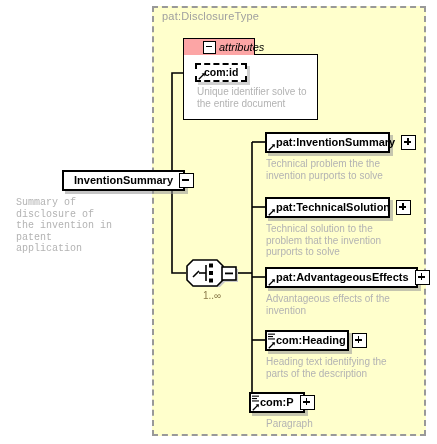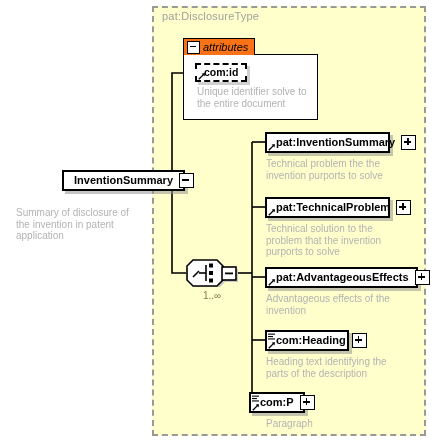--- a/index.html
+++ b/index.html
@@ -41,22 +41,22 @@
   
   .textlines{position:absolute;left:1px;top:1px;width:7px;height:8px;}
 
   
   .desc{position:absolute;font-size:10px;color:#b3b3b3;line-height:11.5px;
         white-space:pre-line;}
 
   
   .attr-wrap{position:absolute;left:183px;top:38px;width:135px;height:82px;}
   .attr-tab{position:absolute;left:0;top:0;width:72px;height:17px;
-            background:#f97316;border:1px solid #000000;border-bottom:none;
-            box-sizing:border-box;display:flex;align-items:center;}
+            background:#fca5a5;border:1px solid #000000;border-bottom:none;
+            box-sizing:border-box;display:flex;align-items:center;padding-left:16px;}
   .attr-tab-label{font-style:italic;font-size:11px;color:#000;padding-left:3px;}
   .attr-body{position:absolute;left:0;top:16px;width:135px;height:66px;
              background:#ffffff;border:1px solid #000000;box-sizing:border-box;}
   .pm-sm{width:11px;height:11px;border:1.5px solid #000;background:#fff;
          position:relative;flex:0 0 auto;margin-left:3px;}
   .pm-sm:before{content:"";position:absolute;left:1.5px;top:4px;width:6px;height:1.5px;
                 background:#000;}
 
   
   .compositor{position:absolute;left:186px;top:259px;width:52px;height:28px;}
@@ -86,21 +86,21 @@
     <path d="M252,340 L265,340" stroke="#000" stroke-width="1.6" fill="none"></path>
     <path d="M252,402 L265,402" stroke="#000" stroke-width="1.6" fill="none"></path>
   </svg>
 
   <div class="node" style="left:14px;top:170px;width:123px;margin-left:48px;">
     <div class="nbox">
       <span class="nlabel plain">InventionSummary</span>
       <span class="pm"></span>
     </div>
   </div>
-  <div class="desc" style="left:16px;top:207px;width:120px;">Summary of disclosure of
+  <div class="desc" style="left:16px;top:197px;width:120px;font-family:Liberation Mono, monospace;">Summary of disclosure of
 the invention in patent
 application</div>
 
   <div class="attr-wrap">
     <div class="attr-body"></div>
     <div class="attr-tab">
       <span class="pm-sm"></span>
       <span class="attr-tab-label">attributes</span>
     </div>
 
@@ -142,21 +142,21 @@
         <path d="M0.8,7.2 L6.4,1.6" stroke="#000" stroke-width="1.3"></path>
         <path d="M6.8,1.2 L3.6,1.4 L6.6,4.4 Z" fill="#000"></path>
       </svg>
     </div>
   </div>
   <div class="desc" style="left:266px;top:158px;width:128px;">Technical problem the the
 invention purports to solve</div>
 
   <div class="node" style="left:265px;top:197px;width:125px;">
     <div class="nbox">
-      <span class="nlabel">pat:TechnicalProblem</span>
+      <span class="nlabel">pat:TechnicalSolution</span>
       <span class="pm plus"></span>
       <svg class="refarrow" viewBox="0 0 8 8">
         <path d="M0.8,7.2 L6.4,1.6" stroke="#000" stroke-width="1.3"></path>
         <path d="M6.8,1.2 L3.6,1.4 L6.6,4.4 Z" fill="#000"></path>
       </svg>
     </div>
   </div>
   <div class="desc" style="left:266px;top:223px;width:128px;">Technical solution to the
 problem that the invention
 purports to solve</div>

